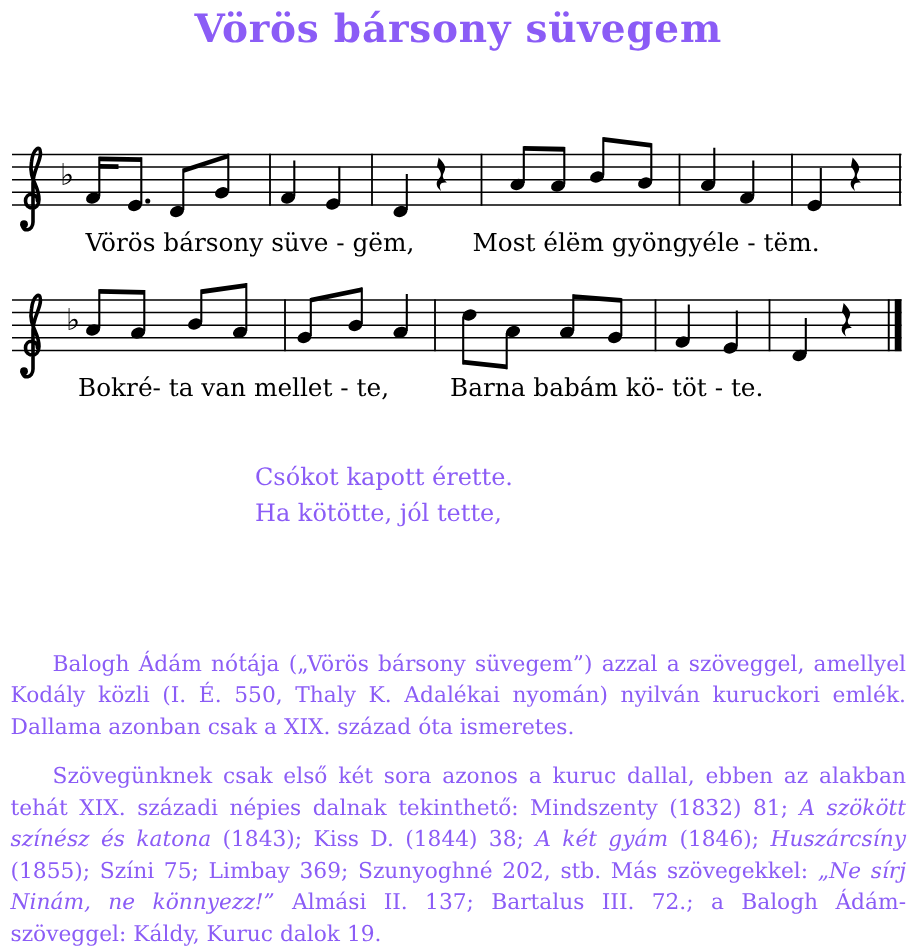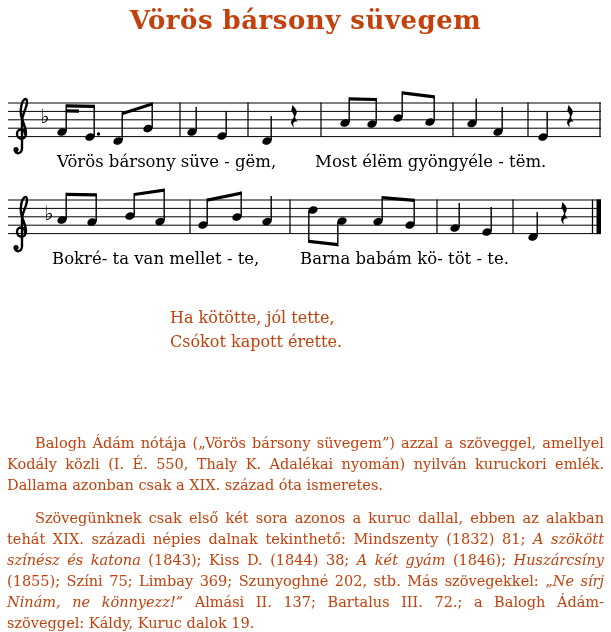--- a/index.html
+++ b/index.html
@@ -1,16 +1,16 @@
 <!DOCTYPE html>
 <html><head>
 <meta charset="utf-8">
 <style>
   html,body{margin:0;padding:0;background:#fff;}
-  .page{position:relative;width:611px;height:632px;background:#fff;color:#c2410c;overflow:hidden;
+  .page{position:relative;width:611px;height:632px;background:#fff;color:#8b5cf6;overflow:hidden;
         font-family:"DejaVu Serif",serif;}
   .title{position:absolute;top:5px;left:0;right:0;text-align:center;
          font-family:"DejaVu Serif",serif;font-weight:bold;font-size:26px;letter-spacing:.5px;}
   .tempo{position:absolute;left:8px;top:57px;font-family:"DejaVu Sans",sans-serif;font-size:15px;}
   svg.staff{position:absolute;left:0;display:block;}
   #staff1{top:85px;}
   #staff2{top:185px;}
   svg.staff text{font-family:"DejaVu Serif",serif;}
   .verse{position:absolute;left:170px;top:306px;font-size:16px;line-height:23.5px;}
   .prose{position:absolute;left:7px;top:433px;width:597px;font-size:14.5px;line-height:21px;
@@ -137,22 +137,22 @@
       <polygon points="308.8,54.8 338,58 338,61.2 308.8,58" fill="#000"></polygon>
       <polygon points="382.2,11.1 414.4,13.7 414.4,16.9 382.2,14.3" fill="#000"></polygon>
       <g transform="translate(560,17) scale(1.1)">
         <path d="M2.2,0 C4.8,3 7.4,5.6 5.6,8.6 C4.2,11 4.4,12.4 7.2,15.2 C3.6,14.6 1.8,16.4 3.8,20.4 C0.6,18.2 0.2,15 2.4,12.8 C4.2,11 4,8.8 1.2,5.4 Z" fill="#000"></path>
       </g>
       <text x="52" y="79" font-size="16.5">Bokré- ta van  mellet - te,</text>
       <text x="300" y="79" font-size="16.5">Barna  babám  kö- töt - te.</text>
     </svg>
 
   <div class="verse">
+    <div>Csókot kapott érette.</div>
     <div>Ha kötötte, jól tette,</div>
-    <div>Csókot kapott érette.</div>
   </div>
 
   <div class="prose">
     <p><span>Balogh Ádám nótája („Vörös bársony süvegem”) azzal a szöveggel, amellyel Kodály közli (I. É. 550, Thaly K. Adalékai nyomán) nyilván kuruckori emlék. Dallama azonban csak a XIX. század óta ismeretes.</span></p>
     <p><span>Szövegünknek csak első két sora azonos a kuruc dallal, ebben az alakban tehát XIX. századi népies dalnak tekinthető: Mindszenty (1832) 81; </span><span class="it">A szökött színész és katona</span><span> (1843); Kiss D. (1844) 38; </span><span class="it">A két gyám</span><span> (1846); </span><span class="it">Huszárcsíny</span><span> (1855); Színi 75; Limbay 369; Szunyoghné 202, stb. Más szövegekkel: </span><span class="it">„Ne sírj Ninám, ne könnyezz!”</span><span> Almási II. 137; Bartalus III. 72.; a Balogh Ádám-szöveggel: Káldy, Kuruc dalok 19.</span></p>
   </div>
 
 </div>
 
 </body></html>

